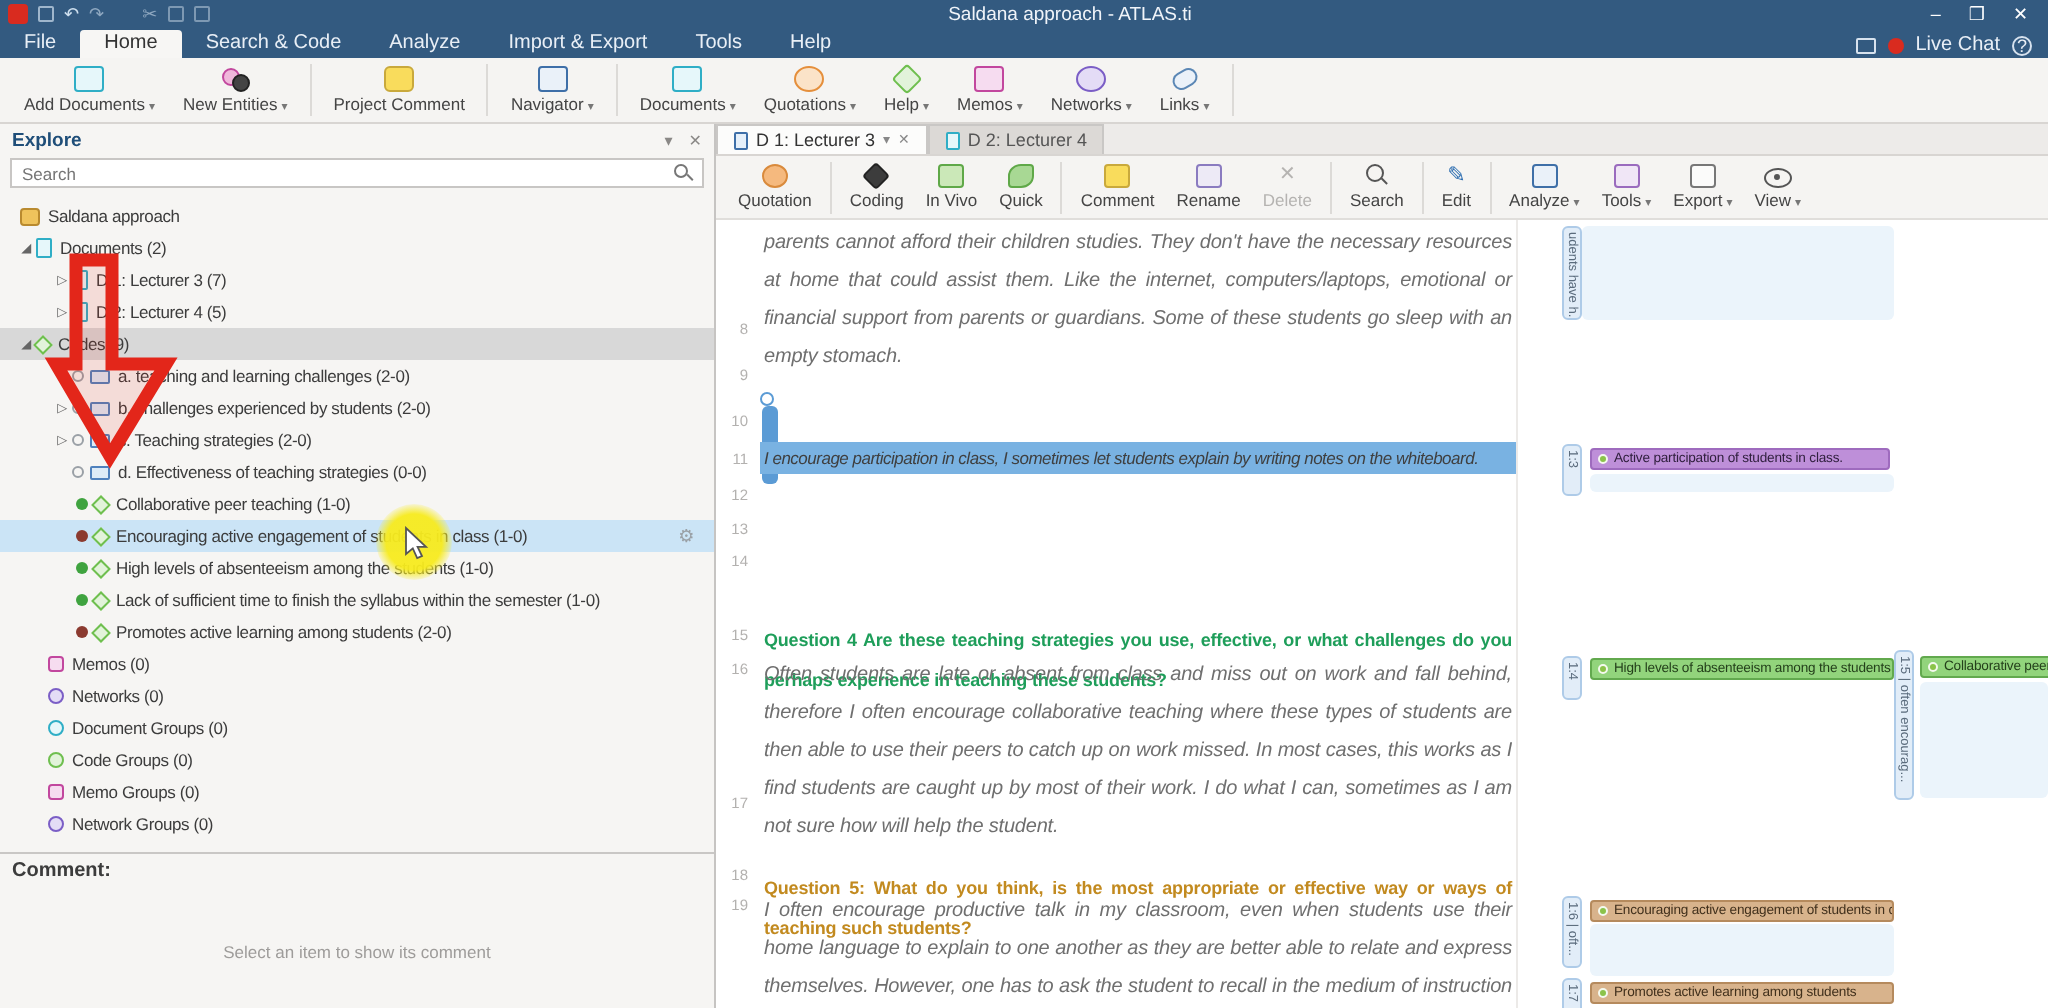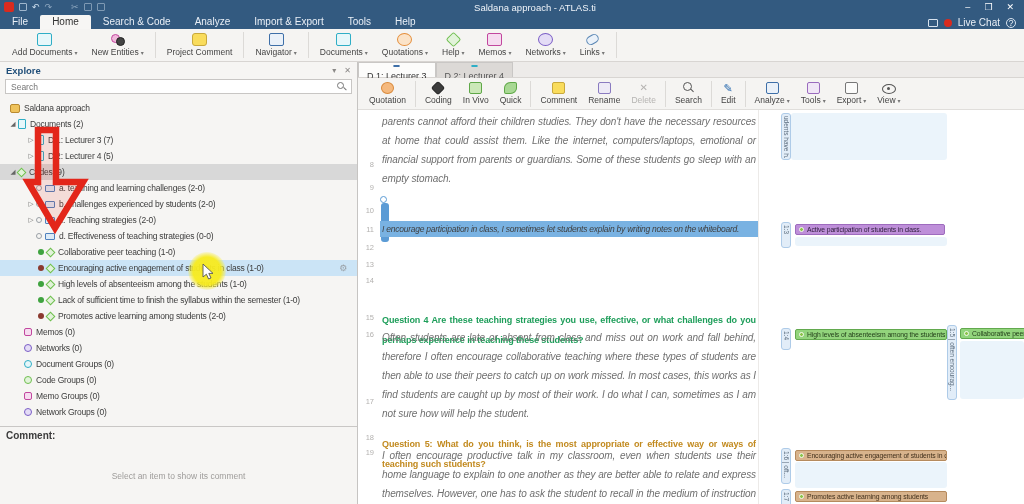--- a/index.html
+++ b/index.html
@@ -78,21 +78,21 @@
   .i-docg { width:8px; height:8px; background:#E6F7FA; border:1px solid #2FAEC6; border-radius:50%; }
   .i-codeg { width:8px; height:8px; background:#E2F3DA; border:1px solid #6FBF4F; border-radius:50%; }
   .gear { position:absolute; right:10px; font-size:9px; color:#9AA0A6; }
   .commentpane { height:78px; border-top:1px solid #C9C7C5; position:relative; }
   .clabel { font-size:10px; font-weight:bold; color:#3C3C3C; padding:3px 6px; }
   .cempty { position:absolute; width:100%; top:44px; text-align:center; font-size:8.5px; color:#9E9C9A; }
 
   
   .docarea { flex:1; display:flex; flex-direction:column; background:#fff; }
   .tabrow { height:16px; background:#EDEBE9; border-bottom:1px solid #D8D5D2; display:flex; align-items:flex-end; }
-  .dtab { display:flex; align-items:center; gap:4px; font-size:9px; color:#333; padding:2px 8px; height:15px;flex-direction:column; }
+  .dtab { display:flex; align-items:center; gap:4px; font-size:9px; color:#333; padding:2px 8px; height:15px; }
   .dtab.active { background:#FCFCFB; border:1px solid #C9C7C5; border-bottom:none; }
   .dtab.inactive { background:#DCD9D6; border:1px solid #C9C7C5; border-bottom:none; color:#555; }
   .dtabicon { width:7px; height:9px; border-radius:1px; }
   .dtabicon.blue { background:#E6F0FA; border:1px solid #3E6FA8; }
   .dtabicon.teal { background:#E6F7FA; border:1px solid #2FAEC6; }
   .tclose, .tcaret { font-size:7px; color:#888; }
 
   .dtoolbar { height:32px; background:#F5F4F2; border-bottom:1px solid #E0DEDb; display:flex; align-items:center; padding:0 6px; gap:1px; }
   .tbtn { display:flex; flex-direction:column; align-items:center; justify-content:center; gap:1px; padding:1px 5px; height:30px; }
   .tbtn .tlabel { font-size:8.5px; color:#444; white-space:nowrap; }

